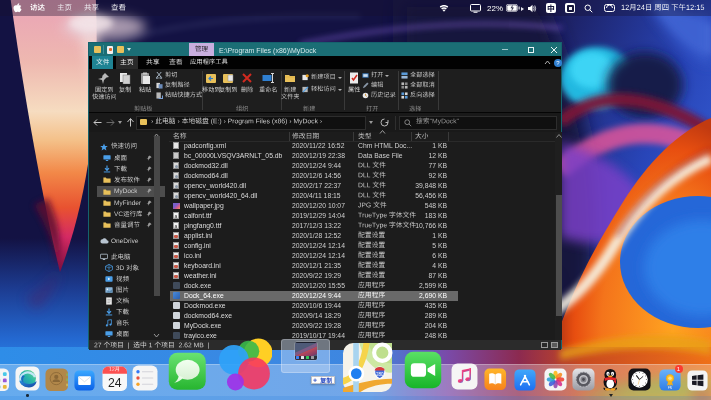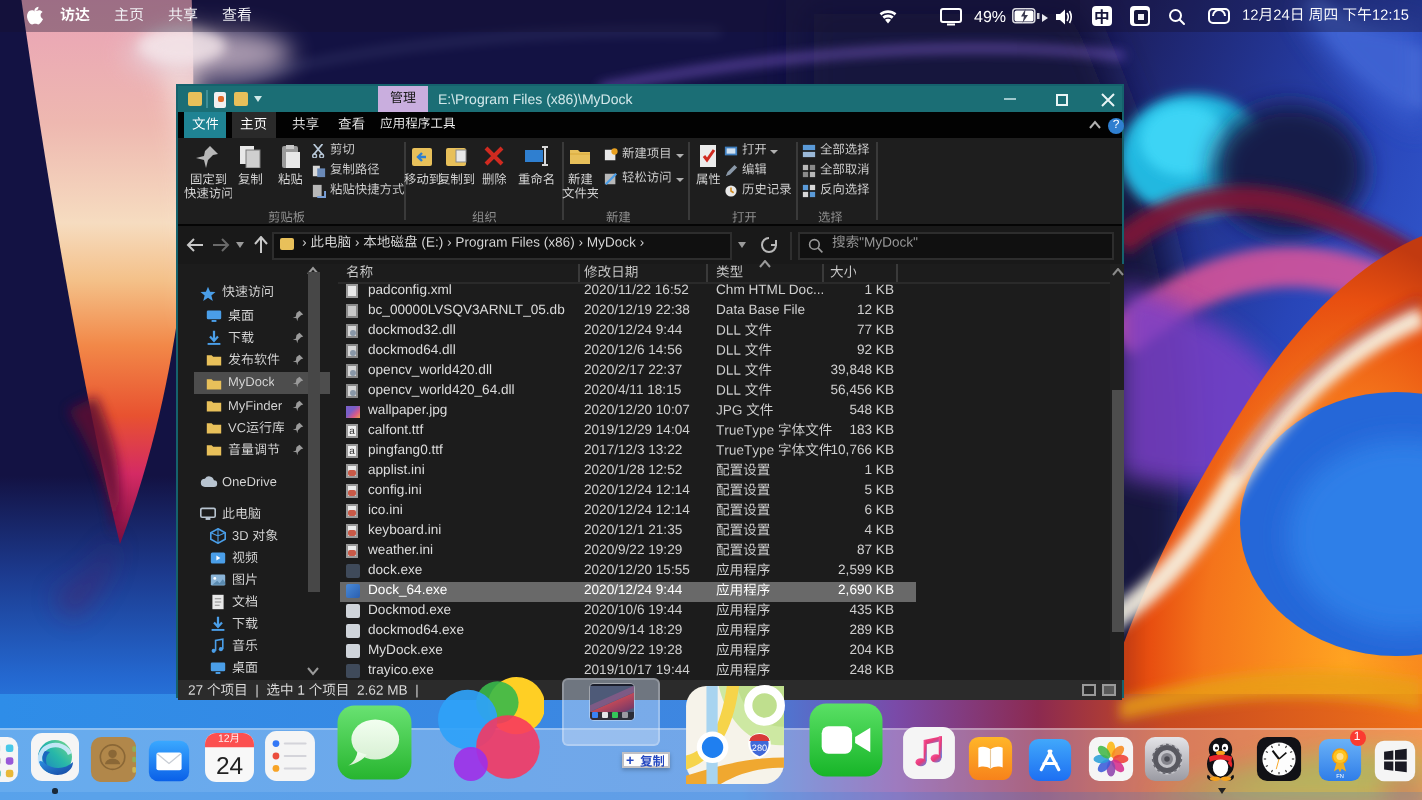--- a/index.html
+++ b/index.html
@@ -130,21 +130,21 @@
         <path transform="translate(7.50,6.98) scale(0.00750,-0.00750)" d="M332 214H768V144H332ZM332 267V335H768V267ZM332 92H768V18H332ZM826 832C666 800 362 785 118 783C125 767 132 742 133 725C220 725 314 727 408 731C401 708 394 685 386 662H132V602H364C354 577 343 552 330 527H59V465H296C233 359 147 267 33 202C49 187 71 160 81 143C150 184 209 234 260 291V-82H332V-42H768V-82H843V395H340C355 418 369 441 382 465H941V527H413C425 552 436 577 446 602H883V662H468L491 735C635 744 773 758 874 778Z"></path>
       </g>
     </svg>
 <svg class="a" style="left:438px;top:3.5px" width="12" height="9" viewBox="0 0 24 18">
 <path fill="#fff" d="M12,15.5 L15,11.8 C13.3,10.4 10.7,10.4 9,11.8 Z M6.4,8.6 L8.2,10.8 C10.4,9 13.6,9 15.8,10.8 L17.6,8.6 C14.4,5.9 9.6,5.9 6.4,8.6 Z M3.6,5.2 L5.4,7.4 C9.2,4.2 14.8,4.2 18.6,7.4 L20.4,5.2 C15.5,1.1 8.5,1.1 3.6,5.2 Z"></path>
     </svg>
 <svg class="a" style="left:470px;top:4px" width="11" height="9" viewBox="0 0 22 18">
 <rect x="1" y="1" width="20" height="13" rx="2" fill="none" stroke="#fff" stroke-width="2"></rect>
 <rect x="7" y="15.5" width="8" height="2" fill="#fff"></rect>
     </svg>
-<div class="a" style="left:487px;top:3.5px;font-size:8px;line-height:9px;color:#fff;">49%</div>
+<div class="a" style="left:487px;top:3.5px;font-size:8px;line-height:9px;color:#fff;">22%</div>
 <svg class="a" style="left:506px;top:4px" width="14" height="8" viewBox="0 0 28 16">
 <rect x="0.8" y="0.8" width="22" height="14" rx="3" fill="none" stroke="#fff" stroke-width="1.5" opacity=".85"></rect>
 <rect x="2.5" y="2.5" width="19" height="11" rx="2" fill="#fff"></rect>
 <path d="M25,5 L27.5,5 L27.5,11 L25,11 Z" fill="#fff" opacity=".8"></path>
 <path d="M13.5,1 L9,8.5 L12,8.5 L10.5,15 L16,7 L12.8,7 Z" fill="#3a3a50"></path>
     </svg>
 <div class="a" style="left:521px;top:6.5px;width:0;height:0;border-top:2px solid transparent;border-bottom:2px solid transparent;border-left:3px solid #e8e8f0;"></div>
 <svg class="a" style="left:527px;top:3.5px" width="10" height="9" viewBox="0 0 20 18">
 <path fill="#fff" d="M2,6 L6,6 L11,1.5 L11,16.5 L6,12 L2,12 Z"></path>
 <path d="M13,5 Q15.5,9 13,13 M15.5,3 Q19,9 15.5,15" stroke="#fff" stroke-width="1.6" fill="none"></path>

